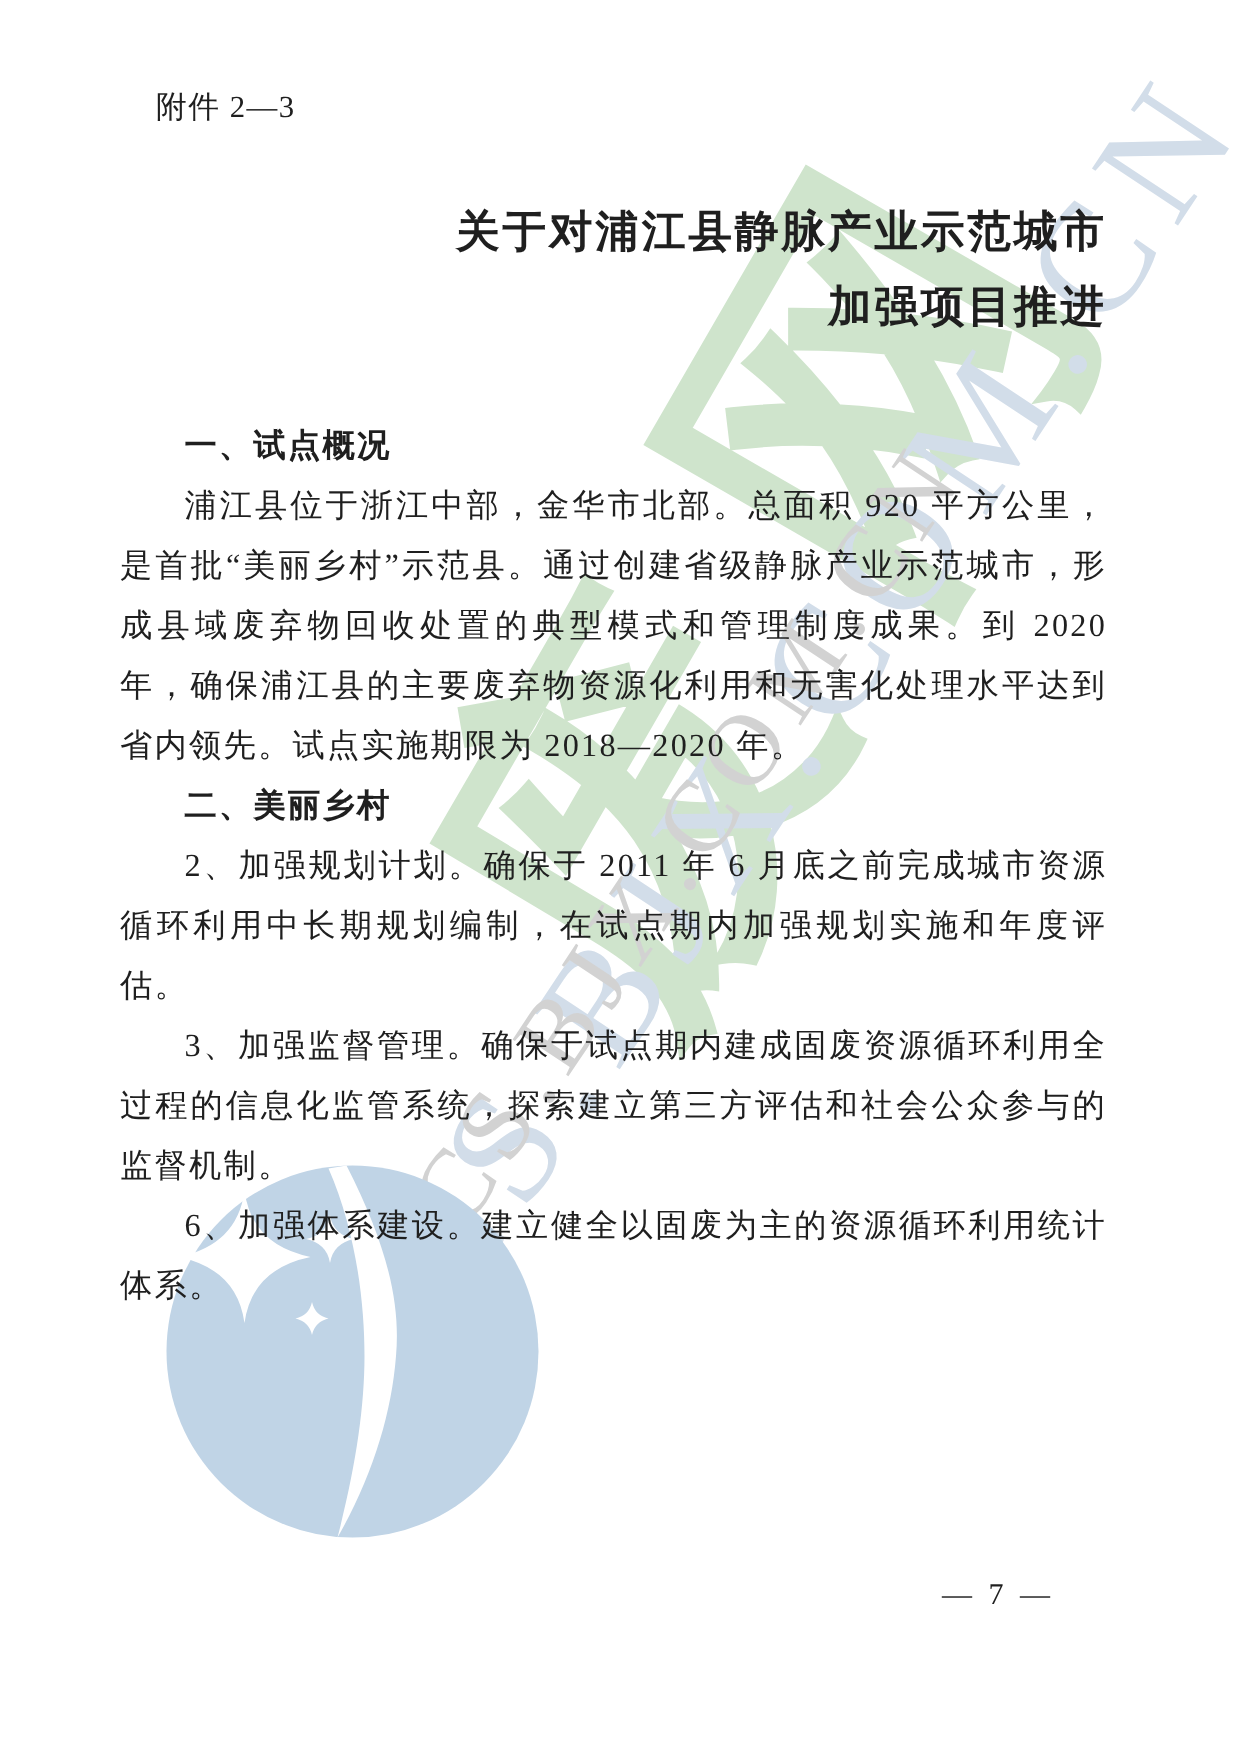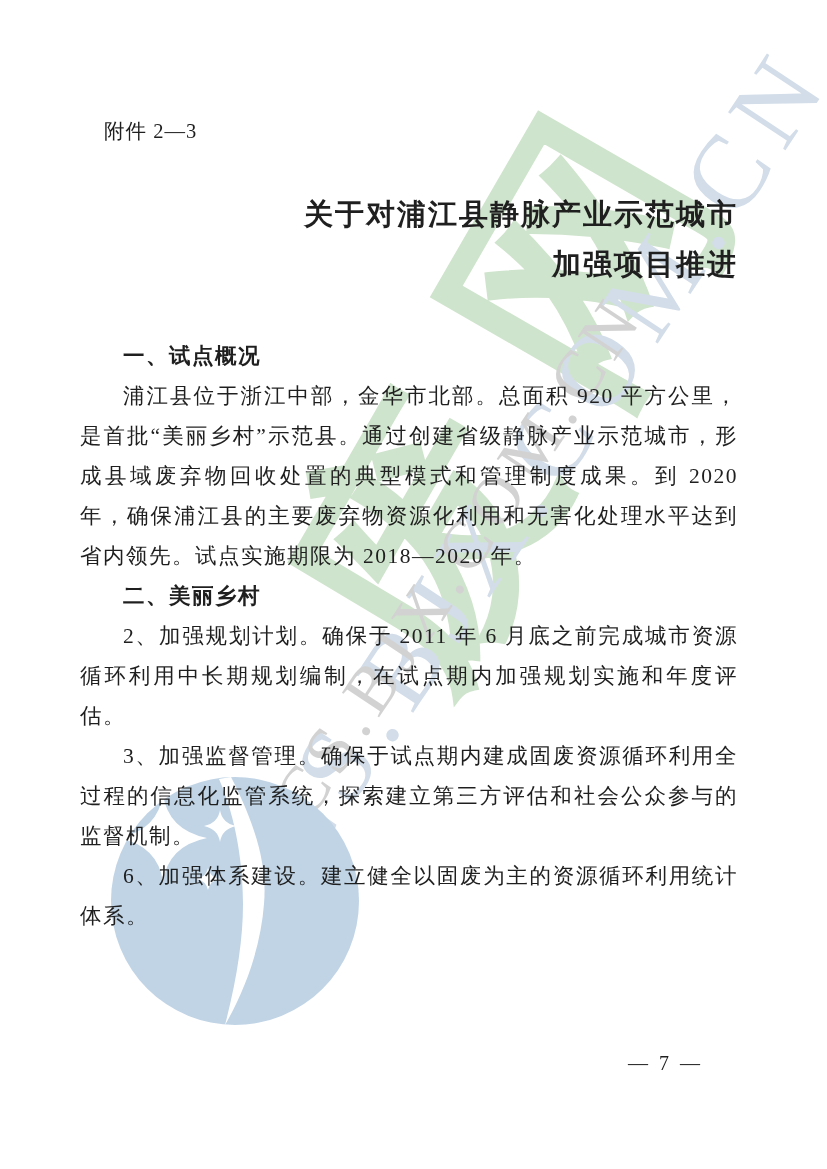--- a/index.html
+++ b/index.html
@@ -59,21 +59,21 @@
     width: 250px; height: 250px;
   }
 
   
   .sheet {
     position: absolute;
     left: 80px; right: 89px; top: 0;
     z-index: 2;
   }
   .att-label {
-    padding-top: 118px;
+    padding-top: 59px;
     margin-left: 24px;
     font-size: 20.5px;
     line-height: 26px;
     letter-spacing: 1px;
   }
   .doc-title {
     margin-top: 45px;
     text-align: right;
     font-weight: bold;
     font-size: 29px;

